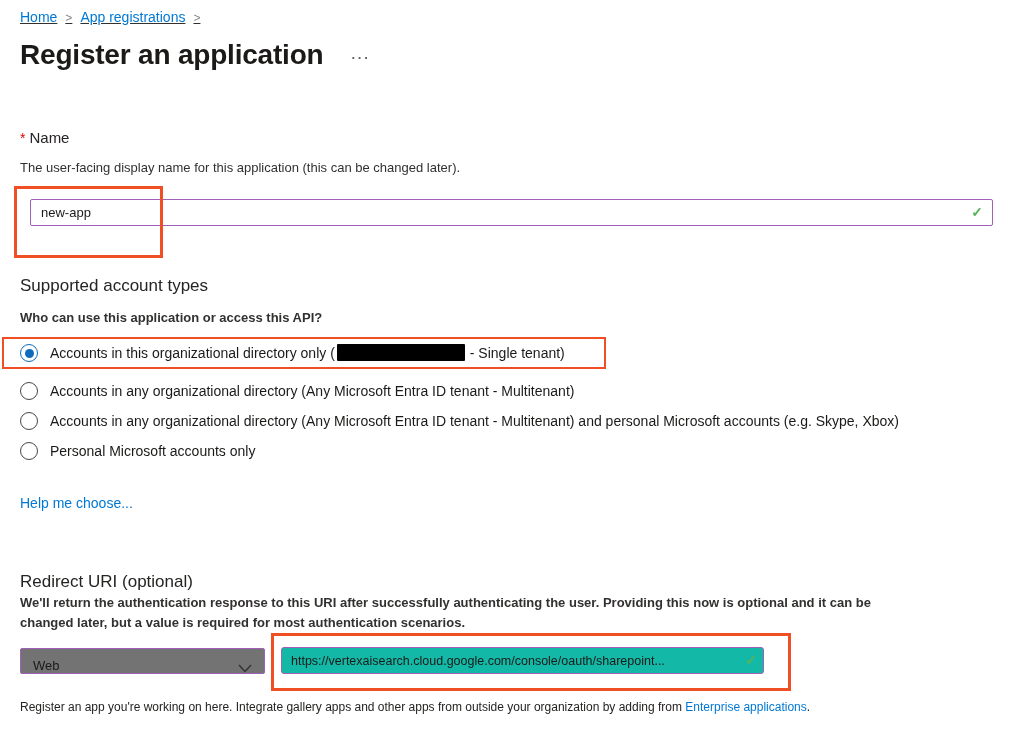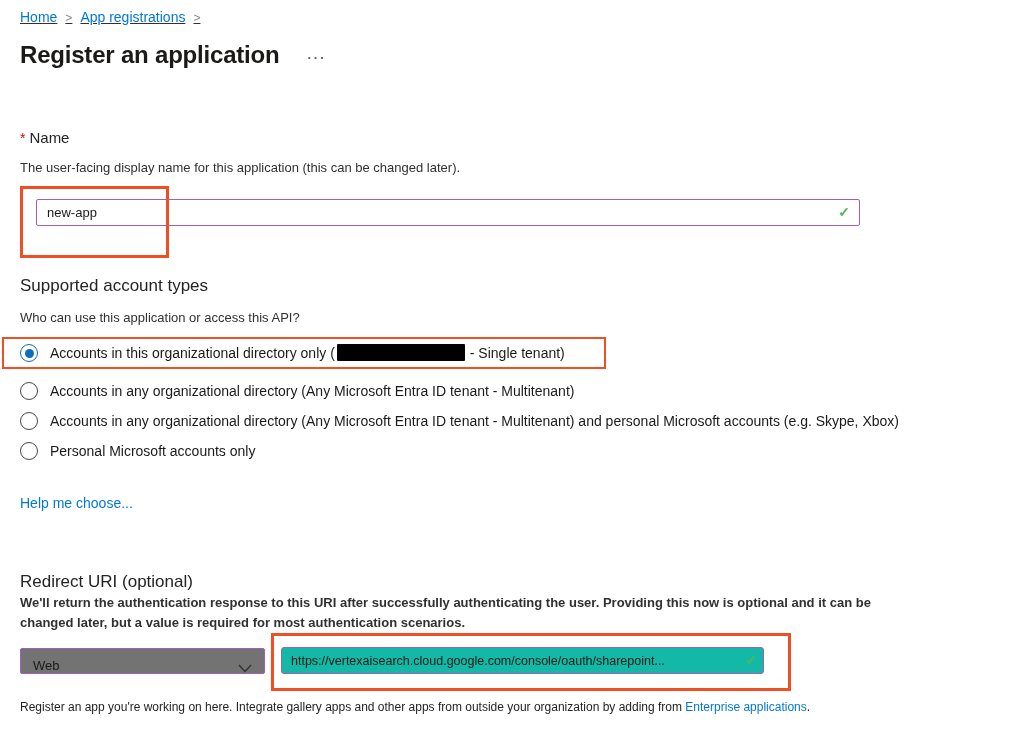--- a/index.html
+++ b/index.html
@@ -14,29 +14,29 @@
   }
   .page { padding: 8px 0 0 20px; }
 
   
   .breadcrumb { font-size: 14px; line-height: 19px; text-decoration: underline; }
   .breadcrumb a { color: #0078d4; text-decoration: none; cursor: pointer; }
   .crumb-sep { color: #8a8886; font-size: 12px; margin: 0 8px; }
 
   
   .title-row { display: flex; align-items: center; margin-top: 13px; height: 28px; }
-  .page-title { font-size: 24px; font-weight: 700; color: #1b1a19; letter-spacing: -0.2px; }
+  .page-title { font-size: 28px; font-weight: 700; color: #1b1a19; letter-spacing: -0.2px; }
   .more-dots { margin-left: 28px; color: #5f5e5c; font-size: 13px; font-weight: 700; letter-spacing: 2px; cursor: pointer; line-height: 10px; padding-top: 6px; }
 
   
   .name-label { margin-top: 59px; font-size: 15px; line-height: 20px; color: #252423; }
   .req-star { color: #e50000; margin-right: 4px; font-size: 14px; }
   .field-desc { margin-top: 12px; font-size: 13px; line-height: 16px; color: #323130; }
 
-  .name-input-wrap { margin-top: 23px; position: relative; width: 824px; margin-left: 16px; }
+  .name-input-wrap { margin-top: 23px; position: relative; width: 963px; margin-left: 10px; }
   .text-input {
     width: 100%; height: 27px;
     border: 1px solid #a05fb8; border-radius: 2px;
     padding: 0 26px 0 10px;
     font-family: "Liberation Sans", sans-serif;
     font-size: 13px; color: #1b1a19;
     outline: none; background: #fff;
   }
   .valid-check {
     position: absolute; right: 10px; top: 5px;
@@ -45,21 +45,21 @@
   }
 
   
   .annot { position: absolute; border: 3px solid #f04f23; pointer-events: none; z-index: 5; background: transparent; }
   .annot-name  { left: -16px; top: -13px; width: 149px; height: 72px; }
   .annot-radio { left: -18px; top: -6px;  width: 604px; height: 32px; border-width: 2px; }
   .annot-uri   { left: -10px; top: -14px; width: 520px; height: 58px; }
 
   
   .section-heading { margin-top: 49px; font-size: 17px; font-weight: 400; line-height: 22px; color: #252423; }
-  .question { margin-top: 13px; font-size: 13px; line-height: 16px; }
+  .question { margin-top: 13px; font-size: 13px; line-height: 16px; font-weight: bold; }
 
   .radio-group { margin-top: 17px; }
   .radio-row { display: flex; align-items: flex-start; position: relative; margin-bottom: 10px; cursor: pointer; }
   .radio-row.first { margin-bottom: 18px; }
   .radio-circle {
     flex: 0 0 auto;
     width: 18px; height: 18px; border-radius: 50%;
     border: 1.5px solid #484644; background: #fff;
     margin-top: 1px;
     display: flex; align-items: center; justify-content: center;

